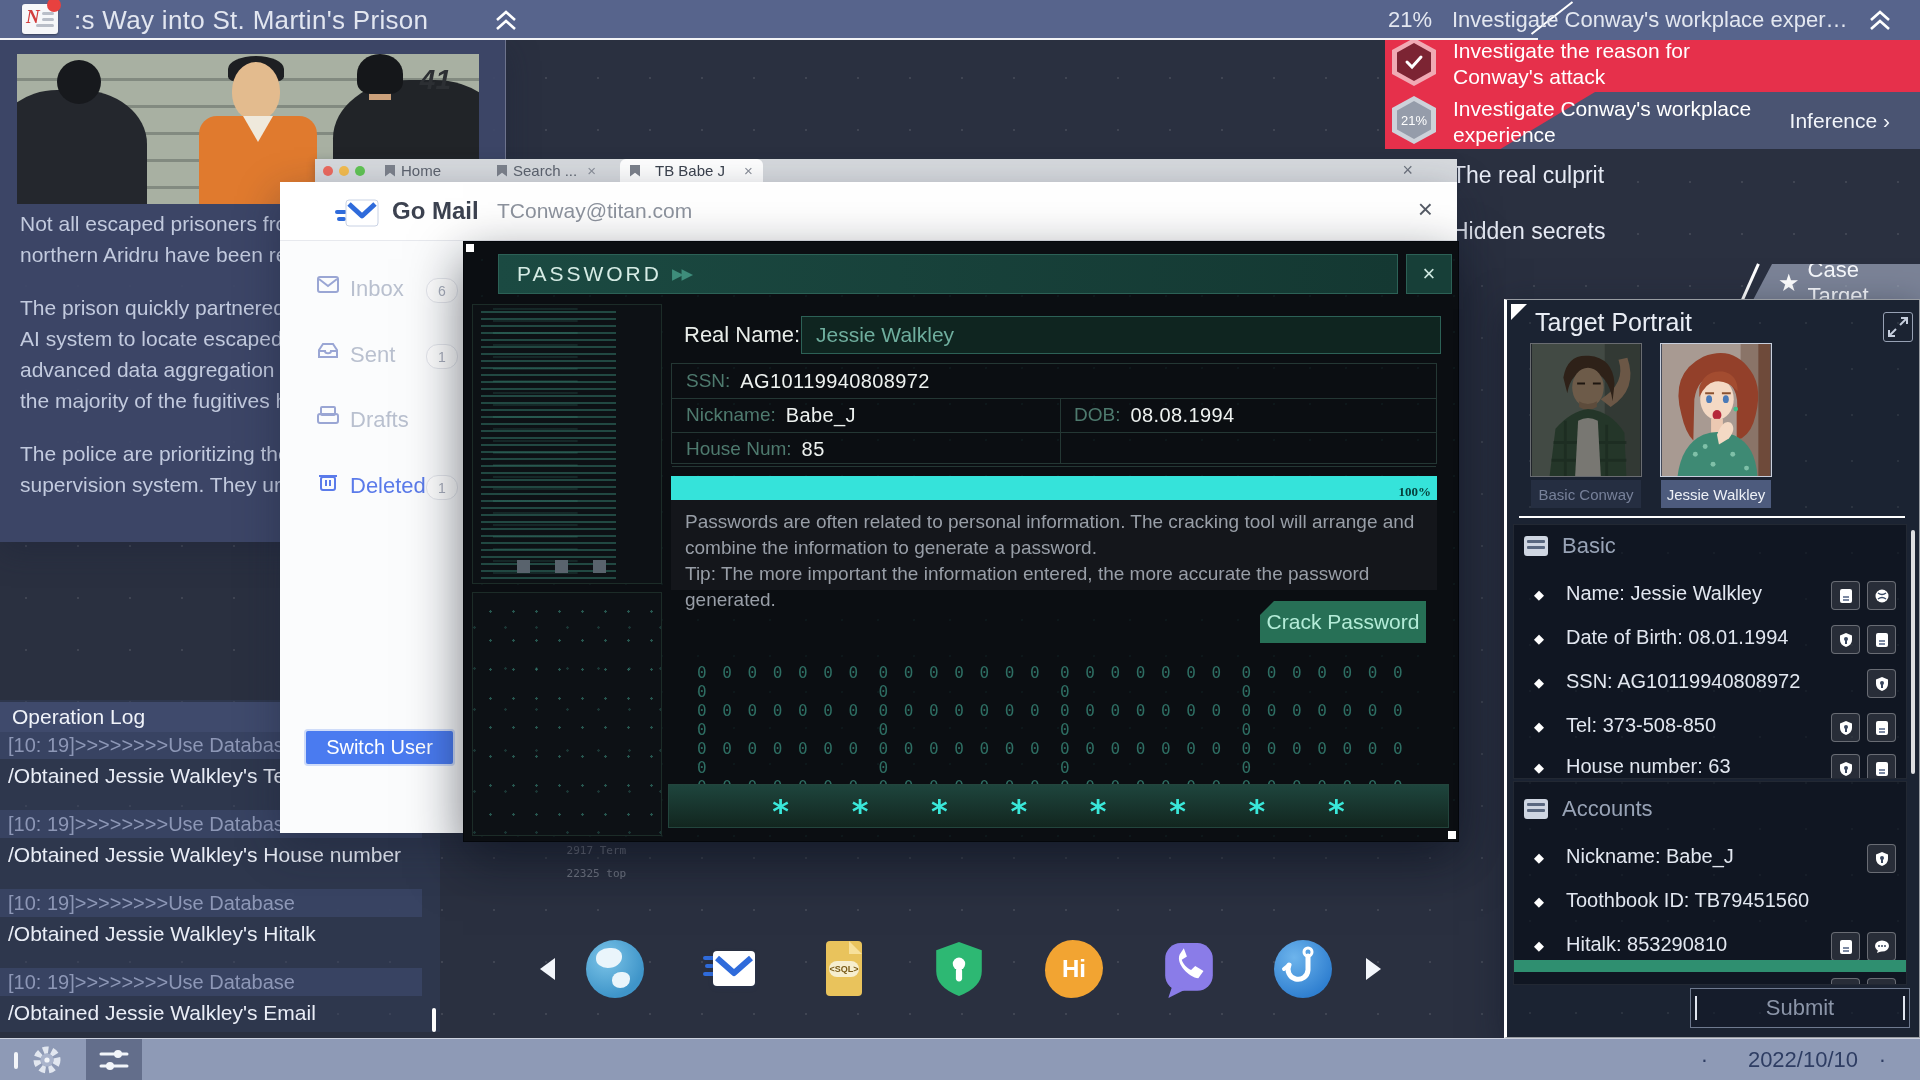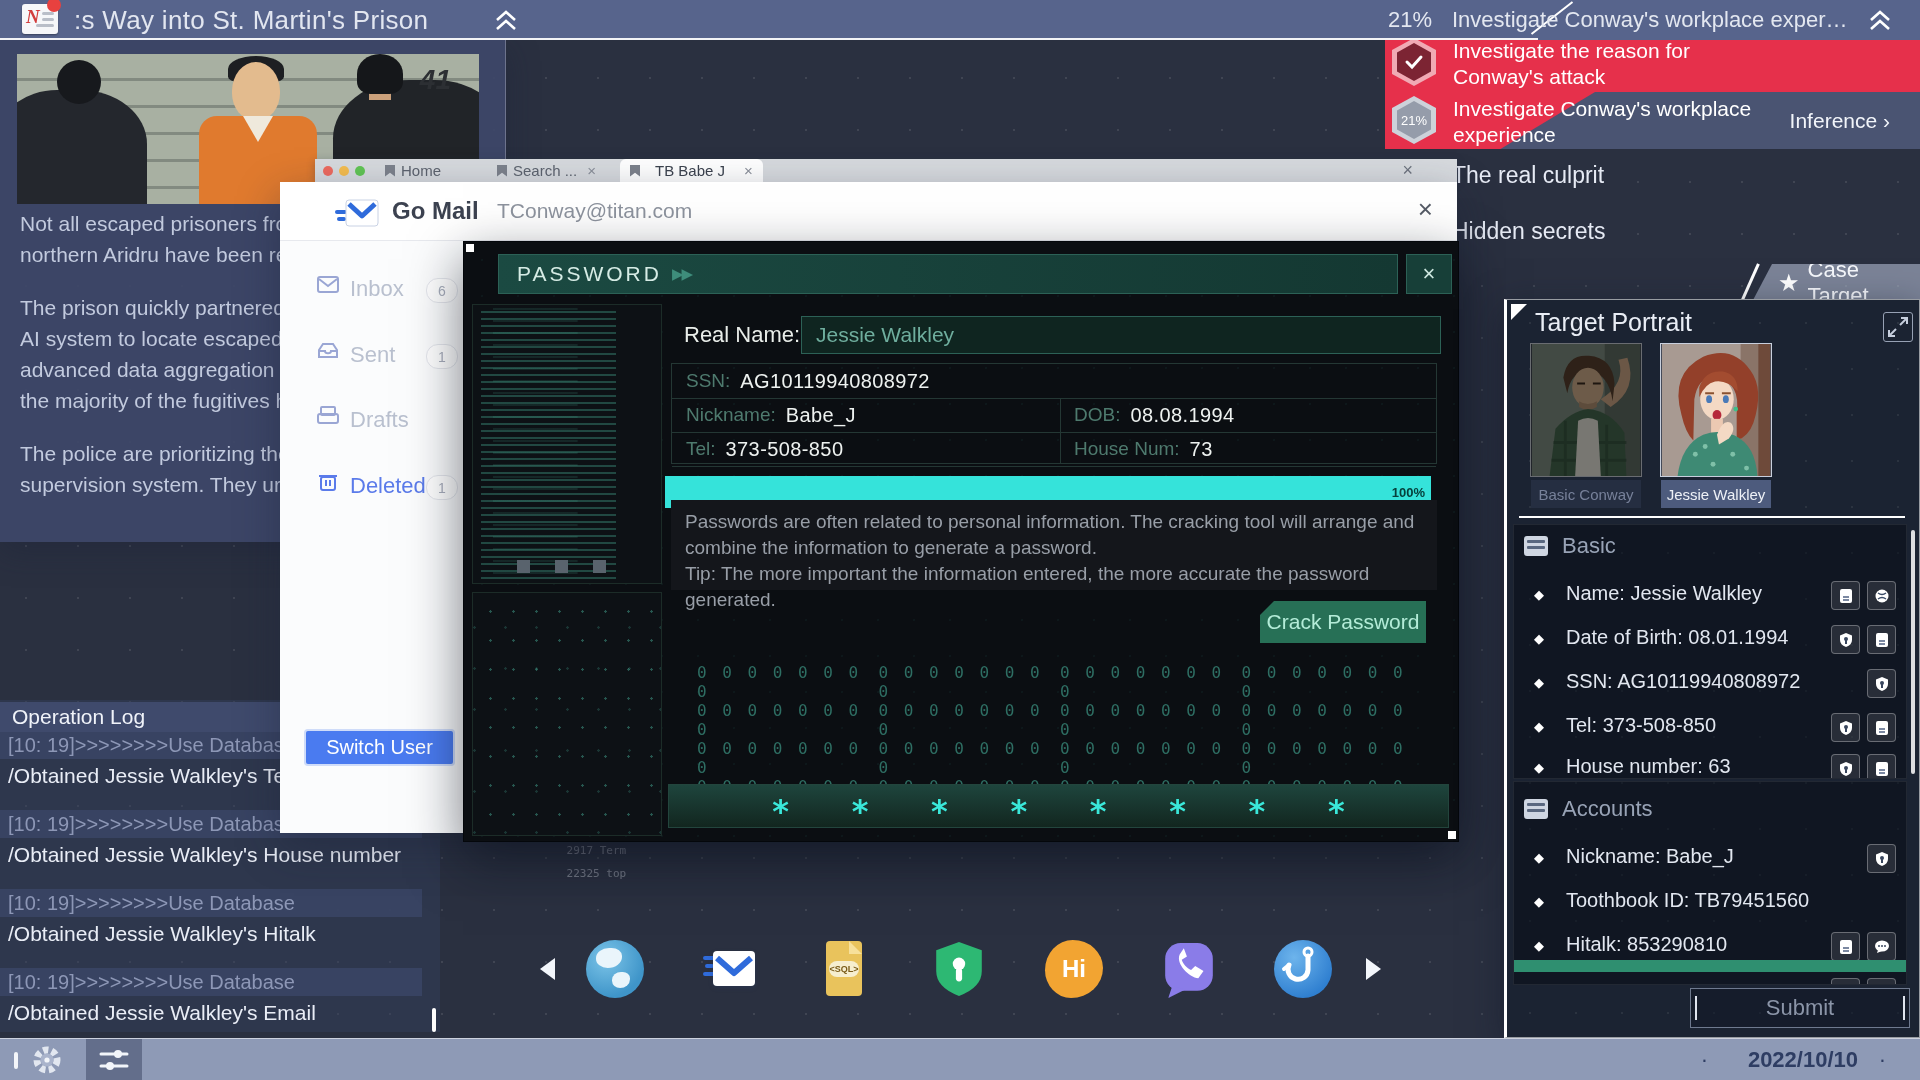--- a/index.html
+++ b/index.html
@@ -140,22 +140,22 @@
   .rn-label{position:absolute;left:220px;top:80px;font-size:22px;color:#e9ede9;}
   .rn-input{position:absolute;left:337px;top:74px;width:610px;height:36px;background:#0f2520;border:1px solid #2c6156;
     color:#6fae9e;font-size:21px;padding:0 14px;font-family:"Liberation Sans",sans-serif;outline:none;box-sizing:content-box;}
   .tbl{position:absolute;left:207px;top:121px;width:766px;height:101px;border:1px solid #243734;box-sizing:border-box;}
   .tbl .r{position:absolute;left:0;width:100%;height:34px;border-bottom:1px solid #243734;display:flex;align-items:center;}
   .tbl .r:last-child{border-bottom:none;}
   .tbl .cell{display:flex;align-items:center;height:100%;}
   .tbl .vdiv{position:absolute;left:388px;top:0;bottom:0;width:1px;background:#243734;}
   .tlab{color:#4e7a6e;font-size:19px;margin-left:14px;}
   .tval{color:#eef2f0;font-size:20px;margin-left:10px;letter-spacing:.4px;}
-  .progress{position:absolute;left:201px;top:234px;width:766px;height:32px;background:#35e3da;
-    display:flex;align-items:center;justify-content:flex-end;}
+  .progress{position:absolute;left:207px;top:234px;width:766px;height:32px;background:#35e3da;
+    display:flex;align-items:center;justify-content:flex-end;font-family:Liberation Serif, serif;}
   .progress span{font-size:13px;font-weight:700;color:#06403c;margin-right:6px;}
   .desc{position:absolute;left:207px;top:258px;width:738px;height:72px;background:#14161b;padding:9px 14px;
     font-size:19px;line-height:26px;color:#989ea7;}
   .crack{position:absolute;left:796px;top:359px;width:166px;height:42px;background:#277056;
     clip-path:polygon(14px 0,100% 0,100% 100%,0 100%,0 14px);
     color:#b4ecd8;font-size:21px;display:flex;align-items:center;justify-content:center;}
   .zeros{position:absolute;left:207px;top:415px;width:778px;height:116px;display:flex;flex-direction:column;justify-content:space-between;padding:6px 0;box-sizing:border-box;}
   .zrow{display:flex;justify-content:space-between;padding:0 26px;}
   .zg{font-family:"DejaVu Sans Mono",monospace;font-size:16px;color:#2e6e63;letter-spacing:3px;}
   .stars{position:absolute;left:204px;top:542px;width:781px;height:44px;background:linear-gradient(180deg,#1e453d,#12261f);
@@ -176,21 +176,21 @@
   .dk-sql .chip{position:absolute;left:3px;top:20px;width:30px;height:16px;background:#f6eecf;border-radius:8px;
     font-size:9px;font-weight:700;color:#7a5b18;display:flex;align-items:center;justify-content:center;letter-spacing:0;}
   .dk-hi{border-radius:48% 52% 55% 45% / 52% 48% 52% 48%;background:#f2a432;display:flex;align-items:center;justify-content:center;
     color:#fff;font-size:24px;font-weight:700;}
   .dk-hook{border-radius:50%;background:radial-gradient(circle at 35% 30%,#6db4ec,#2f7fd0 75%);}
   
   .taskbar{position:absolute;left:0;top:1038px;width:1920px;height:42px;background:#8e9ab6;border-top:1px solid rgba(255,255,255,.55);z-index:8;}
   .tb-cursor{position:absolute;left:14px;top:13px;width:4px;height:17px;background:#f4f6fa;border-radius:2px;}
   .tb-gear{position:absolute;left:30px;top:4px;width:34px;height:34px;}
   .tb-sliders{position:absolute;left:86px;top:0;width:56px;height:42px;background:rgba(55,66,95,.5);display:flex;align-items:center;justify-content:center;}
-  .tb-date{position:absolute;right:62px;top:8px;font-size:22px;color:#2e3d63;font-weight:bold;}
+  .tb-date{position:absolute;right:62px;top:8px;font-size:22px;color:#2e3d63;}
   .tb-dot{position:absolute;top:8px;font-size:22px;color:#2e3d63;}
   
   .oplog{position:absolute;left:0;top:700px;width:440px;height:332px;background:rgba(52,62,92,.48);z-index:3;overflow:hidden;}
   .oplog-title{position:absolute;left:0;top:2px;width:330px;height:30px;background:#3f4a6c;color:#f0f3f9;font-size:21px;
     display:flex;align-items:center;padding-left:12px;z-index:2;}
   .log-meta{position:absolute;left:0;width:422px;height:28px;background:rgba(58,68,100,.92);color:#8d97b6;font-size:20px;
     display:flex;align-items:center;padding-left:8px;box-sizing:border-box;}
   .log-val{position:absolute;left:8px;font-size:21px;color:#e9edf6;}
   .oplog-scroll{position:absolute;left:432px;top:308px;width:4px;height:24px;background:#fff;border-radius:2px;}
   svg{display:block;}
@@ -410,27 +410,23 @@
         <div class="cell" style="width:388px;">
           <span class="tlab">Nickname:</span>
           <span class="tval">Babe_J</span>
         </div>
         <div class="cell">
           <span class="tlab">DOB:</span>
           <span class="tval">08.08.1994</span>
         </div>
       </div>
       <div class="r" style="top:68px;">
-        <div class="cell" style="width:388px;">
-          <span class="tlab">Tel:</span>
-          <span class="tval">373-508-850</span>
-        </div>
         <div class="cell">
           <span class="tlab">House Num:</span>
-          <span class="tval">73</span>
+          <span class="tval">85</span>
         </div>
       </div>
       <div class="vdiv" style="top:34px;"></div>
     </div>
 
     <div class="progress">
       <span>100%</span>
     </div>
 
     <div class="desc">

